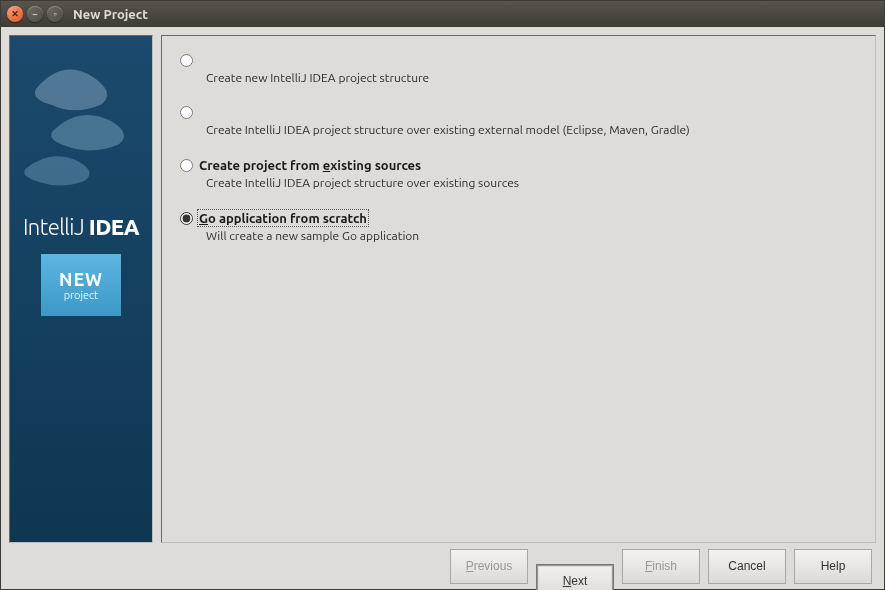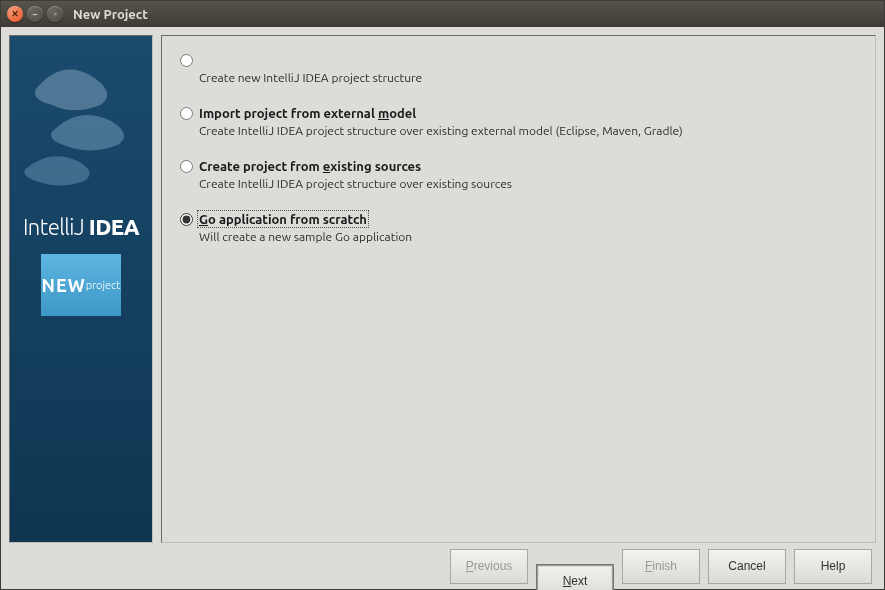--- a/index.html
+++ b/index.html
@@ -92,21 +92,21 @@
     .logo strong { font-weight: 900; }
     .newproj-badge {
       position: absolute;
       top: 218px;
       left: 50%;
       transform: translateX(-50%);
       width: 80px;
       height: 62px;
       background: linear-gradient(to bottom, #5db5e0, #3d98c8);
       display: flex;
-      flex-direction: row;
+      flex-direction: column;
       align-items: center;
       justify-content: center;
       color: #fff;
     }
     .newproj-badge .nb-new { font-size: 18px; font-weight: 700; letter-spacing: 1px; }
     .newproj-badge .nb-proj { font-size: 11px; font-weight: 300; }
     .content {
       flex: 1;
       background: #dedcd9;
       border: 1px inset #c0beba;
@@ -131,21 +131,21 @@
       font-size: 13px;
       color: #1a1a1a;
       cursor: pointer;
     }
     .opt-head label.selected {
       outline: 1px dotted #555;
       outline-offset: 1px;
     }
     .mn { text-decoration: underline; }
     .opt-desc {
-      margin-left: 19px;
+      margin-left: 26px;
       margin-top: 4px;
       font-size: 12px;
       color: #2b2b2b;
     }
     .footer {
       height: 30px;
       display: flex;
       justify-content: flex-end;
       align-items: center;
       gap: 8px;
@@ -207,21 +207,20 @@
 
       <div class="opt">
             <div class="opt-head">
               <input type="radio" name="proj-type" id="r-scratch" style="">
             </div>
             <div class="opt-desc">Create new IntelliJ IDEA project structure</div>
           </div>
           <div class="opt">
             <div class="opt-head">
               <input type="radio" name="proj-type" id="r-import" style="">
-              <label for="r-import"><span>Import project from external </span><span class="mn">m</span><span>odel</span></label>
             </div>
             <div class="opt-desc">Create IntelliJ IDEA project structure over existing external model (Eclipse, Maven, Gradle)</div>
           </div>
           <div class="opt">
             <div class="opt-head">
               <input type="radio" name="proj-type" id="r-existing" style="">
               <label for="r-existing"><span>Create project from </span><span class="mn">e</span><span>xisting sources</span></label>
             </div>
             <div class="opt-desc">Create IntelliJ IDEA project structure over existing sources</div>
           </div>

